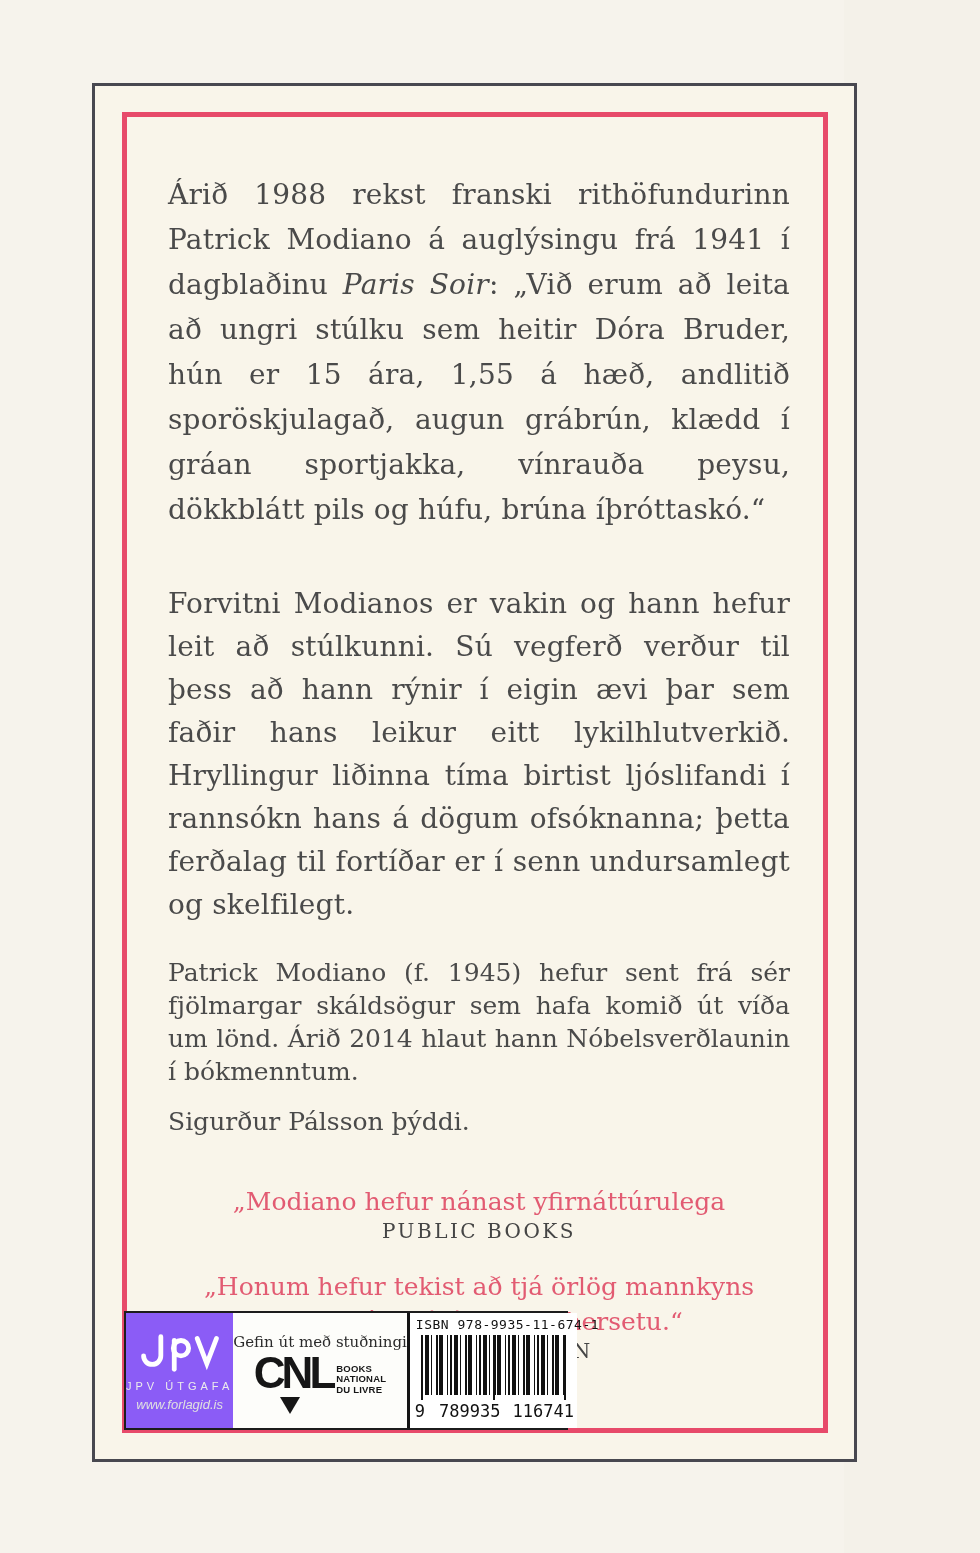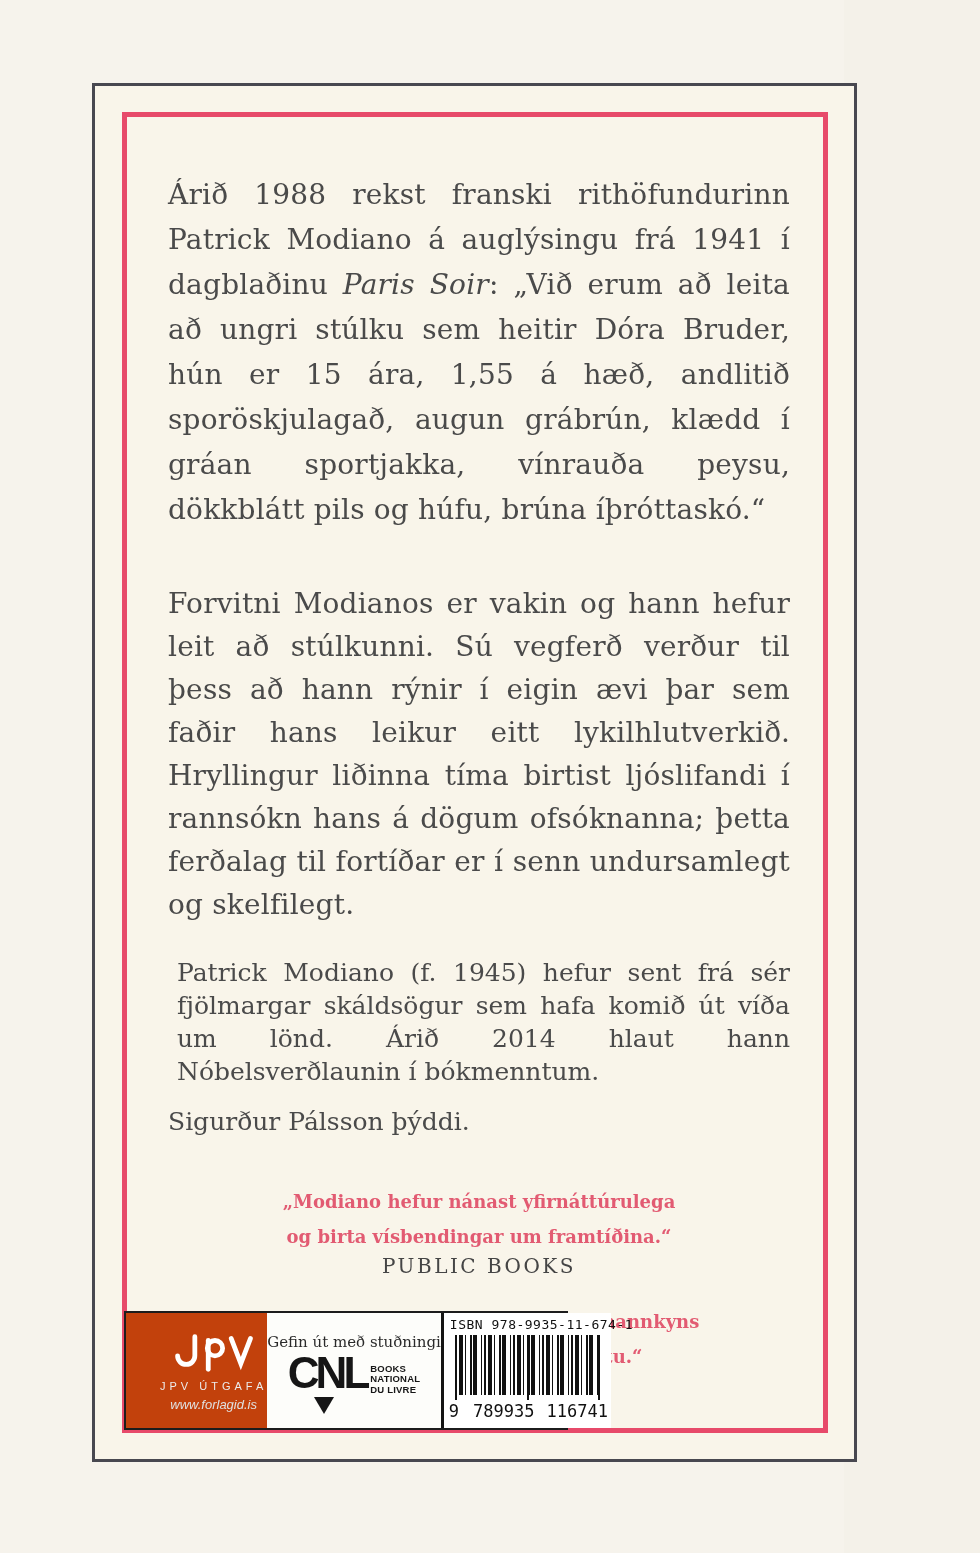--- a/index.html
+++ b/index.html
@@ -26,40 +26,40 @@
     position:absolute;left:168px;top:172px;width:622px;
     color:#4a4a4a;
   }
   .p-main{
     margin:0;font-size:28px;line-height:45px;text-align:justify;
     letter-spacing:0.2px;
   }
   .p-main.second{margin-top:50px;line-height:43px;}
   .italic{font-style:italic;}
   .p-bio{
-    margin:30px 0 0 9px;font-size:25px;line-height:33px;text-align:justify;
+    margin:30px 0 0 0;font-size:25px;line-height:33px;text-align:justify;
   }
   .p-translator{margin:17px 0 0 0;font-size:25px;line-height:33px;}
 
   .quote{margin-top:46px;text-align:center;color:#e25b72;}
   .quote.second{margin-top:26px;}
-  .quote-line{font-size:18px;line-height:35px;font-weight:bold;}
+  .quote-line{font-size:25px;line-height:35px;}
   .quote-attr{
     text-align:center;font-size:20px;letter-spacing:2.5px;
     color:#454545;
   }
 
   
   .publisher-strip{
     position:absolute;left:124px;top:1311px;width:444px;height:119px;
     display:flex;background:#fdfdfa;border:2px solid #1c1c1c;box-sizing:border-box;
   }
   .jpv-box{
-    width:128px;background:#c2410c;color:#fff;
-    display:flex;flex-direction:column;align-items:center;justify-content:center;padding-left:34px;
+    width:128px;background:#8b5cf6;color:#fff;
+    display:flex;flex-direction:column;align-items:center;justify-content:center;
   }
   .jpv-mark-svg{display:block;}
   .jpv-name{
     font-family:"Liberation Sans", sans-serif;font-size:11px;letter-spacing:4px;
     color:#ececec;margin-top:5px;white-space:nowrap;
   }
   .jpv-web{
     font-family:"Liberation Sans", sans-serif;font-size:13px;color:#e0e0e0;margin-top:5px;font-style:italic;
   }
 
@@ -129,21 +129,20 @@
     <p class="p-main"><span>Árið 1988 rekst franski rithöfundurinn Patrick Modiano á auglýsingu frá 1941 í dagblaðinu </span><span class="italic">Paris Soir</span><span>: „Við erum að leita að ungri stúlku sem heitir Dóra Bruder, hún er 15 ára, 1,55 á hæð, andlitið sporöskjulagað, augun grábrún, klædd í gráan sportjakka, vínrauða peysu, dökkblátt pils og húfu, brúna íþróttaskó.“</span></p>
 
     <p class="p-main second">Forvitni Modianos er vakin og hann hefur leit að stúlkunni. Sú vegferð verður til þess að hann rýnir í eigin ævi þar sem faðir hans leikur eitt lykilhlutverkið. Hryllingur liðinna tíma birtist ljóslifandi í rannsókn hans á dögum ofsóknanna; þetta ferðalag til fortíðar er í senn undursamlegt og skelfilegt.</p>
 
     <p class="p-bio">Patrick Modiano (f. 1945) hefur sent frá sér fjölmargar skáldsögur sem hafa komið út víða um lönd. Árið 2014 hlaut hann Nóbelsverðlaunin í bókmenntum.</p>
 
     <p class="p-translator">Sigurður Pálsson þýddi.</p>
 
     <div class="quote">
       <div class="quote-line">„Modiano hefur nánast yfirnáttúrulega</div>
-      <div class="quote-line">og birta vísbendingar um framtíðina.“</div>
       <div class="quote-attr">PUBLIC BOOKS</div>
     </div>
 
     <div class="quote second">
       <div class="quote-line">„Honum hefur tekist að tjá örlög mannkyns</div>
       <div class="quote-line">og afhjúpa líf í skugga hersetu.“</div>
       <div class="quote-attr">NÓBELSNEFNDIN</div>
     </div>
 
   </div>

